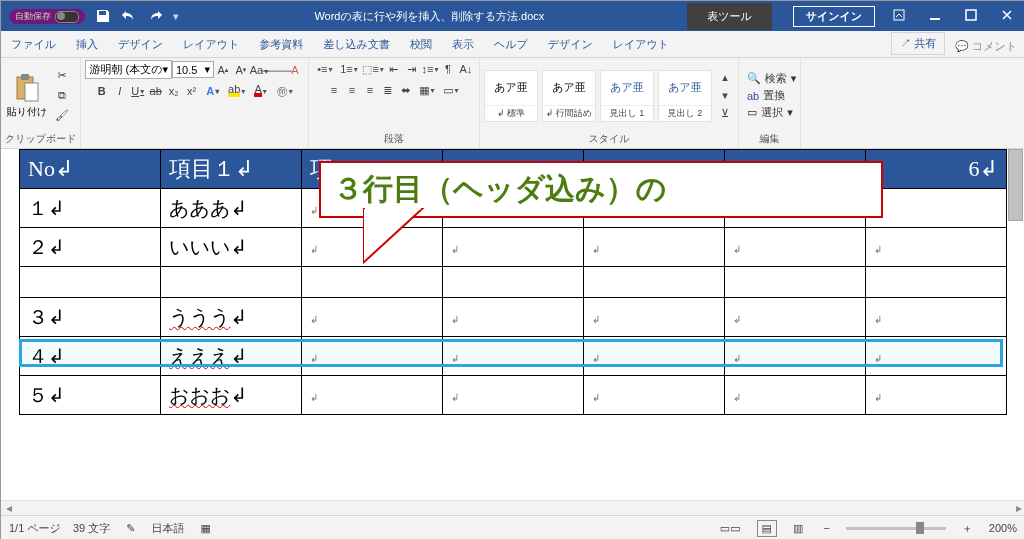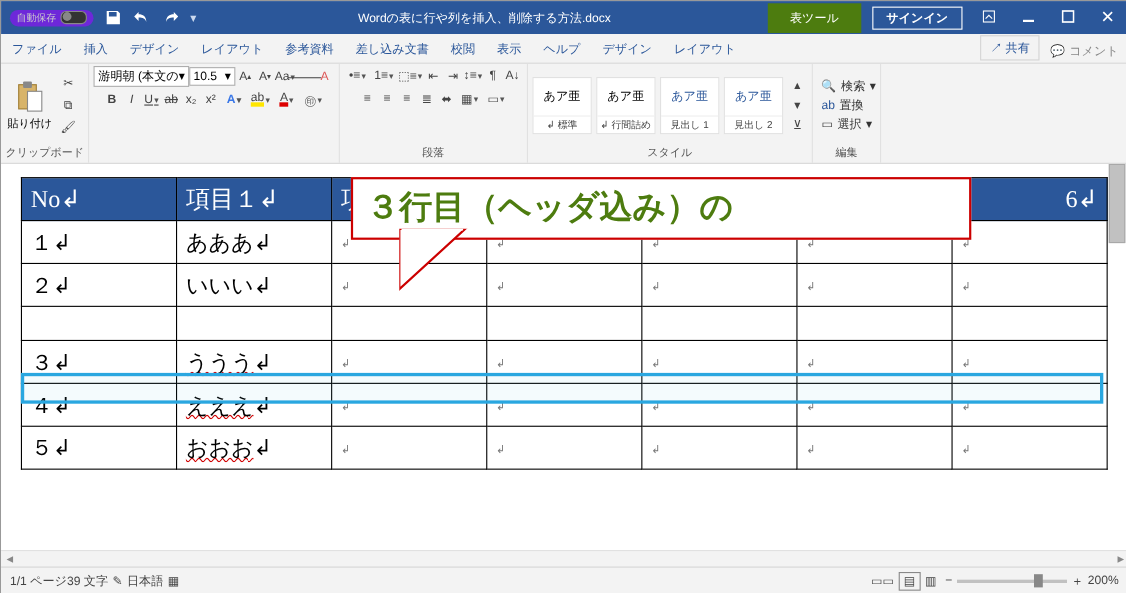--- a/index.html
+++ b/index.html
@@ -1,25 +1,25 @@
 <!DOCTYPE html>
 <html><head>
 <meta charset="utf-8">
 <style>
 html,body{margin:0;padding:0;font-family:"Meiryo","Yu Gothic",sans-serif;font-size:12px;overflow:hidden;background:#fff}
 .window{width:1024px;height:539px;display:flex;flex-direction:column;border:1px solid #999}
 
 .titlebar{height:30px;background:#2b579a;display:flex;align-items:center;color:#fff;font-size:11px}
 .titlebar .qat{display:flex;align-items:center;gap:10px;padding:0 8px}
-.titlebar .qat .autosave{background:#6d28d9;border-radius:10px;padding:1px 6px;font-size:9px;display:flex;align-items:flex-start;gap:4px;color:#ccc}
+.titlebar .qat .autosave{background:#701a75;border-radius:10px;padding:1px 6px;font-size:9px;display:flex;align-items:flex-end;gap:4px;color:#ccc}
 .titlebar .qat .toggle{width:22px;height:10px;border-radius:5px;border:1px solid #888;background:#333;position:relative}
 .titlebar .qat .toggle::after{content:"";width:8px;height:8px;border-radius:50%;background:#888;position:absolute;left:1px;top:0}
 .titlebar .title{flex:1;text-align:center}
 .titlebar .tbtn{padding:4px 12px;cursor:pointer}
-.titlebar .tool{background:#4d7c0f;padding:6px 20px;font-size:11px;margin:0 4px}
+.titlebar .tool{background:#404040;padding:6px 20px;font-size:11px;margin:0 15px}
 .titlebar .signin{border:1px solid #fff;padding:2px 12px;margin:0 6px;font-weight:bold;font-size:11px}
 .titlebar svg{fill:#fff}
 .icon16{width:16px;height:16px}
 .icon12{width:12px;height:12px}
 
 .tabs{height:26px;background:#f3f3f3;border-bottom:1px solid #d4d4d4;display:flex;align-items:flex-end;font-size:11px}
 .tabs .tab{padding:5px 10px;cursor:pointer;color:#2b579a}
 .tabs .tab.sel{background:#fff;border:1px solid #d4d4d4;border-bottom:1px solid #fff;margin-bottom:-1px;color:#2b579a;font-weight:bold}
 .tabs .tab.blue{color:#2b579a}
 .tabs .spacer{flex:1}
@@ -44,34 +44,34 @@
 .strike{text-decoration:line-through}
 .styleTile{width:52px;height:50px;border:1px solid #e1e1e1;background:#fff;display:flex;flex-direction:column;cursor:pointer}
 .styleTile .prev{flex:1;display:flex;align-items:center;justify-content:center;font-size:11px}
 .styleTile .cap{font-size:9px;text-align:center;border-top:1px solid #eee;padding:1px 0;color:#444}
 .editcol{display:flex;flex-direction:column;gap:2px;font-size:11px;color:#333;padding-left:4px}
 .editcol div{display:flex;align-items:center;gap:4px;cursor:pointer}
 
 .doc{flex:1;background:#fff;position:relative;overflow:hidden}
 .scrollThumb{position:absolute;right:2px;top:0;width:13px;height:70px;background:#c1c1c1;border:1px solid #a8a8a8}
 .page{position:absolute;left:18px;top:0;right:18px}
-.wordTable{border-collapse:collapse;width:100%;table-layout:fixed;margin-top:12px}
+.wordTable{border-collapse:collapse;width:100%;table-layout:fixed;}
 .wordTable td,.wordTable th{border:1px solid #000;padding:4px 8px;height:30px;font-family:"Times New Roman","游明朝",serif;font-size:20px;font-weight:normal;text-align:left;vertical-align:middle}
 .wordTable th{background:#2b579a;color:#fff;font-size:22px}
 .wordTable td .cellmark{font-size:10px;color:#777;vertical-align:middle}
 
 .wavy{text-decoration:underline wavy #d00000;text-decoration-thickness:1px;text-underline-offset:2px}
 
 .blueband{position:absolute;left:18px;right:22px;height:22px;border:3px solid #2aa7e0;background:rgba(42,167,224,0.05);top:190px;pointer-events:none}
 
 .callout{position:absolute;left:318px;top:12px;width:560px;border:2px solid #c00;background:#fff;z-index:5}
 .callout .txt{color:#4d7c0f;font-size:30px;font-weight:bold;padding:6px 12px;line-height:1.35;font-family:"Meiryo",sans-serif}
 .callout svg.tail{position:absolute;bottom:-52px;left:42px}
 
-.status{height:24px;background:#f3f3f3;border-top:1px solid #d4d4d4;display:flex;align-items:center;font-size:11px;color:#444;padding:0 8px}
+.status{height:24px;background:#f3f3f3;border-top:1px solid #d4d4d4;display:flex;align-items:center;font-size:11px;color:#444;gap:12px;padding:0 8px}
 .status .sp{flex:1}
 .status .iconbtn{cursor:pointer;padding:0 4px;display:flex;align-items:center}
 .slider{width:100px;height:3px;background:#c1c1c1;position:relative}
 .slider .thumb{width:8px;height:12px;background:#888;position:absolute;left:70px;top:-5px}
 .chev::after{content:"▾";font-size:8px;color:#555;margin-left:1px}
 </style>
 </head>
 <body>
 
 <div class="window">

